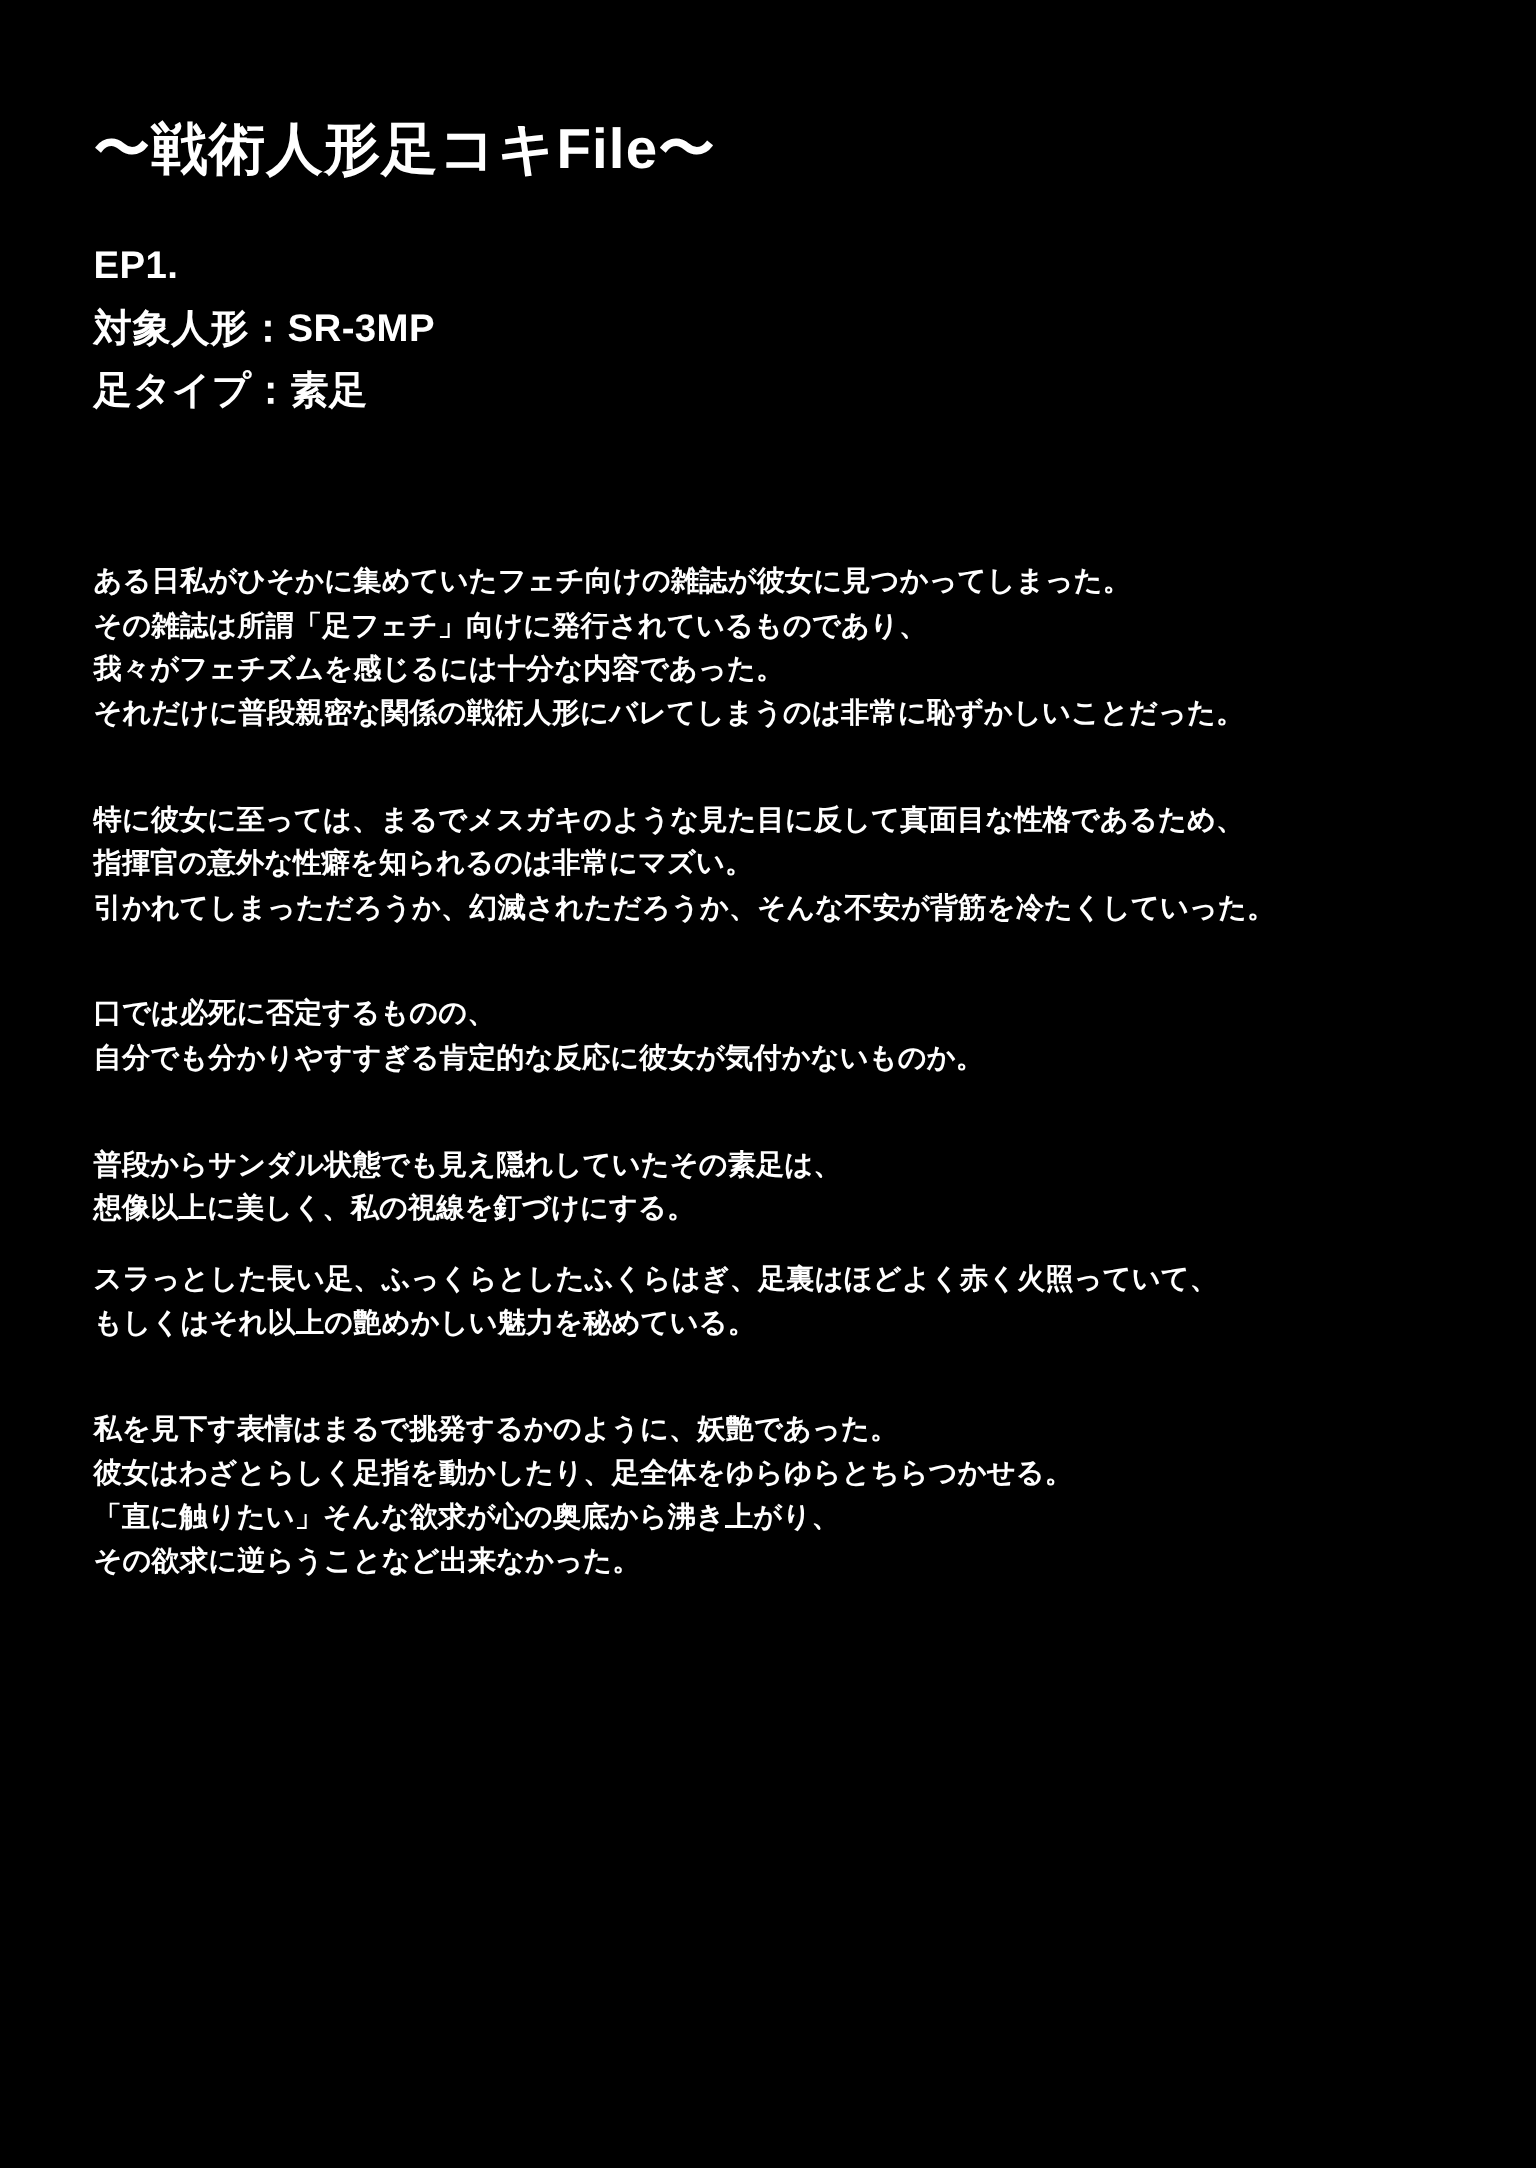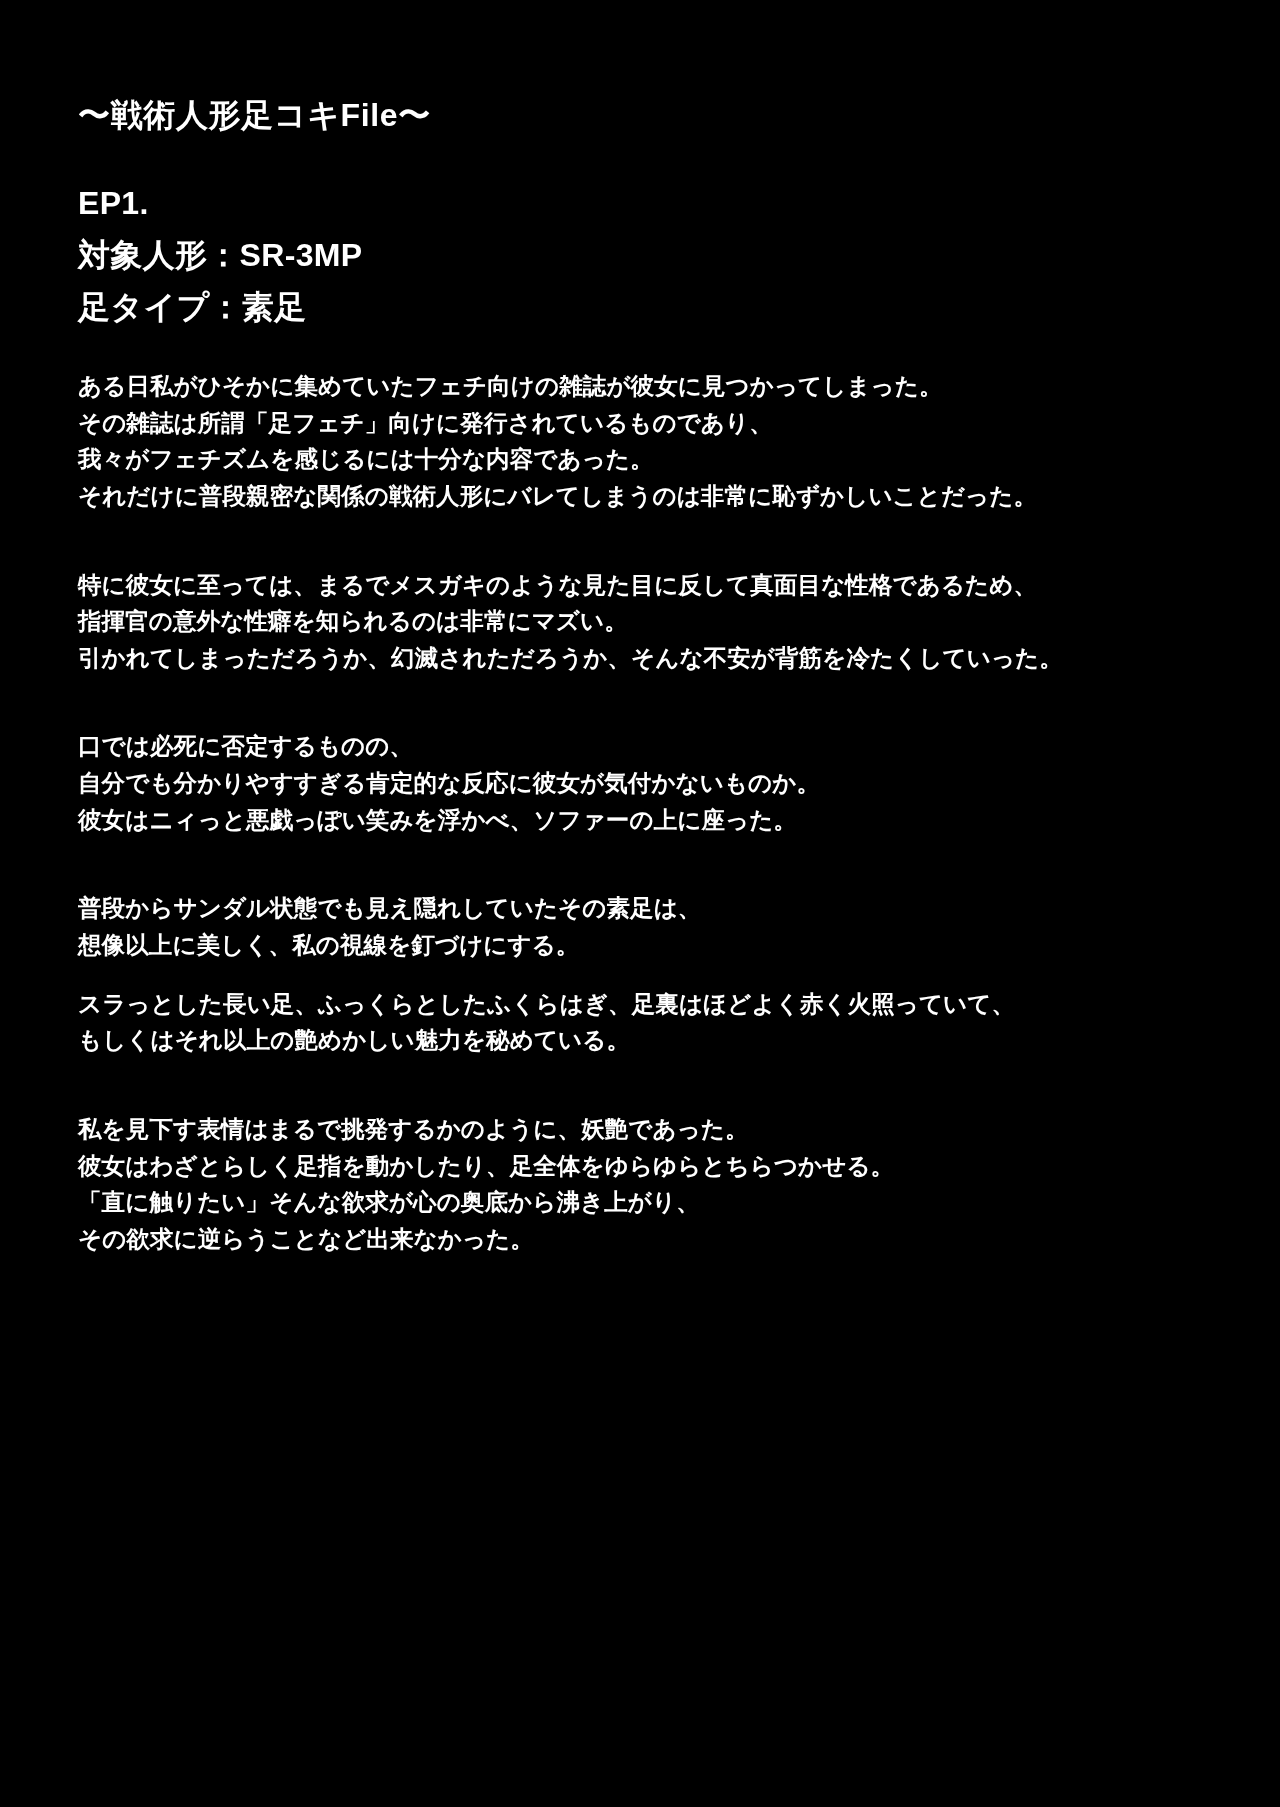--- a/index.html
+++ b/index.html
@@ -21,39 +21,38 @@
     background: #000000;
     padding: 0;
   }
   .inner {
     position: absolute;
     left: 78px;
     top: 0;
     right: 60px;
   }
   .title {
-    font-size: 32px;
+    font-size: 47px;
     font-weight: 700;
     letter-spacing: 0.02em;
     margin-top: 96px;
     line-height: 1.2;
     color: #ffffff;
   }
   .meta {
     margin-top: 44px;
     font-size: 32px;
     font-weight: 700;
     line-height: 1.62;
     letter-spacing: 0.01em;
     color: #ffffff;
   }
   .meta div { white-space: pre; }
   .body {
-    margin-top: 36px;
-    font-family: Liberation Mono, monospace;
+    margin-top: 114px;
   }
   .para {
     font-size: 23.5px;
     font-weight: 700;
     line-height: 1.56;
     letter-spacing: 0.005em;
     color: #ffffff;
     margin-bottom: 52px;
   }
   .para .line { white-space: pre; display: block; }
@@ -84,21 +83,20 @@
 
       <div class="para">
         <span class="line">特に彼女に至っては、まるでメスガキのような見た目に反して真面目な性格であるため、</span>
         <span class="line">指揮官の意外な性癖を知られるのは非常にマズい。</span>
         <span class="line">引かれてしまっただろうか、幻滅されただろうか、そんな不安が背筋を冷たくしていった。</span>
       </div>
 
       <div class="para">
         <span class="line">口では必死に否定するものの、</span>
         <span class="line">自分でも分かりやすすぎる肯定的な反応に彼女が気付かないものか。</span>
-        <span class="line">彼女はニィっと悪戯っぽい笑みを浮かべ、ソファーの上に座った。</span>
       </div>
 
       <div class="para tight">
         <span class="line">普段からサンダル状態でも見え隠れしていたその素足は、</span>
         <span class="line">想像以上に美しく、私の視線を釘づけにする。</span>
       </div>
 
       <div class="para">
         <span class="line">スラっとした長い足、ふっくらとしたふくらはぎ、足裏はほどよく赤く火照っていて、</span>
         <span class="line">もしくはそれ以上の艶めかしい魅力を秘めている。</span>

